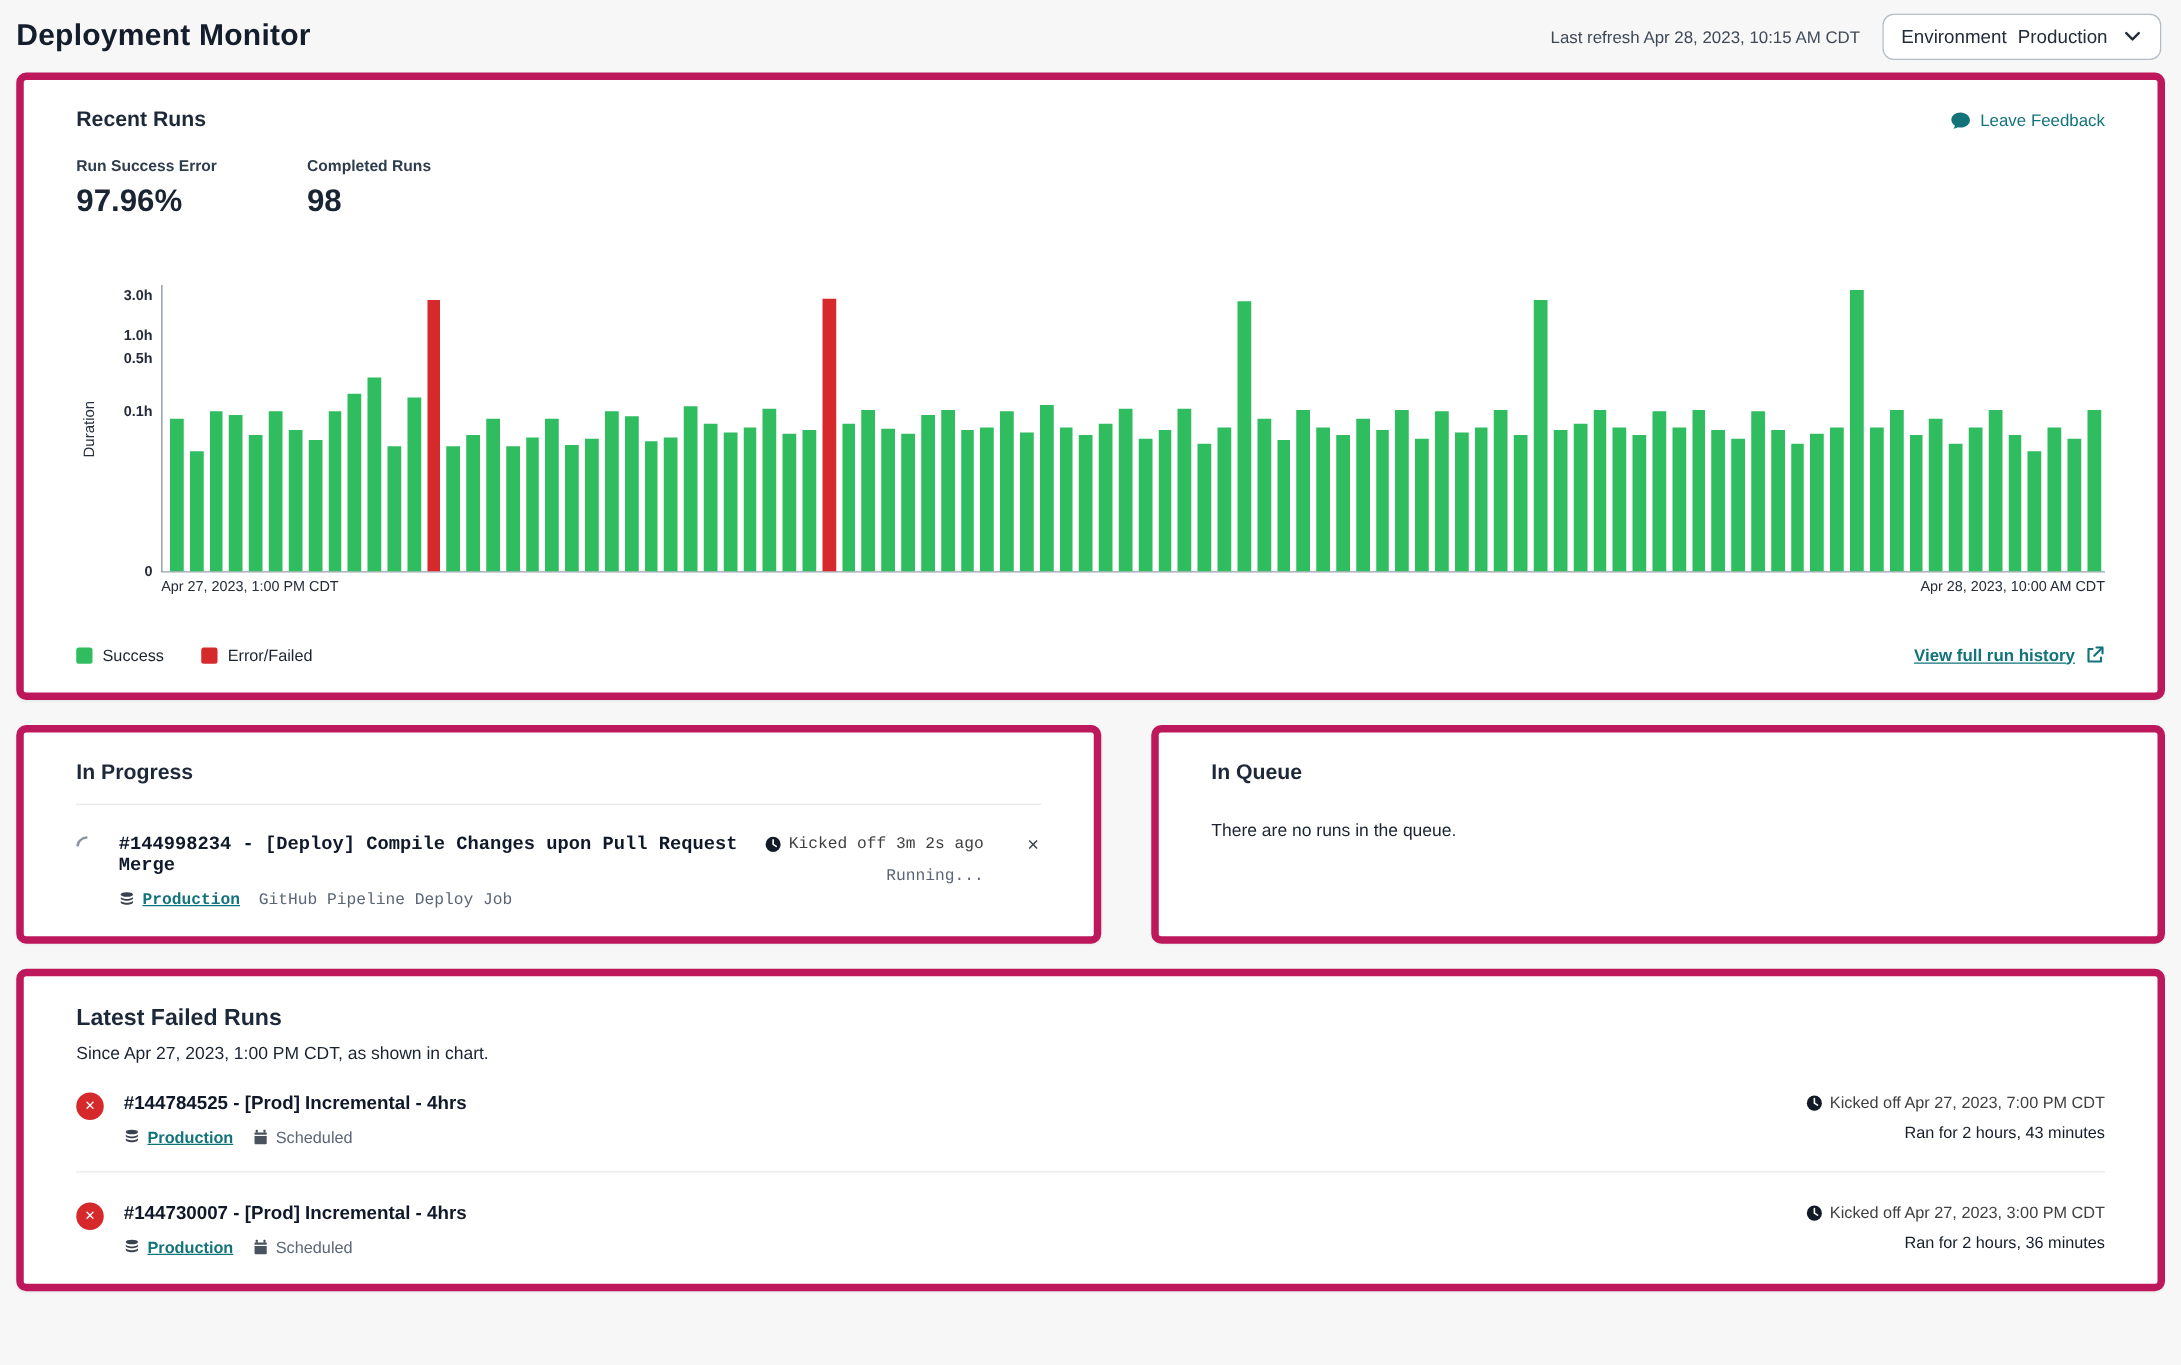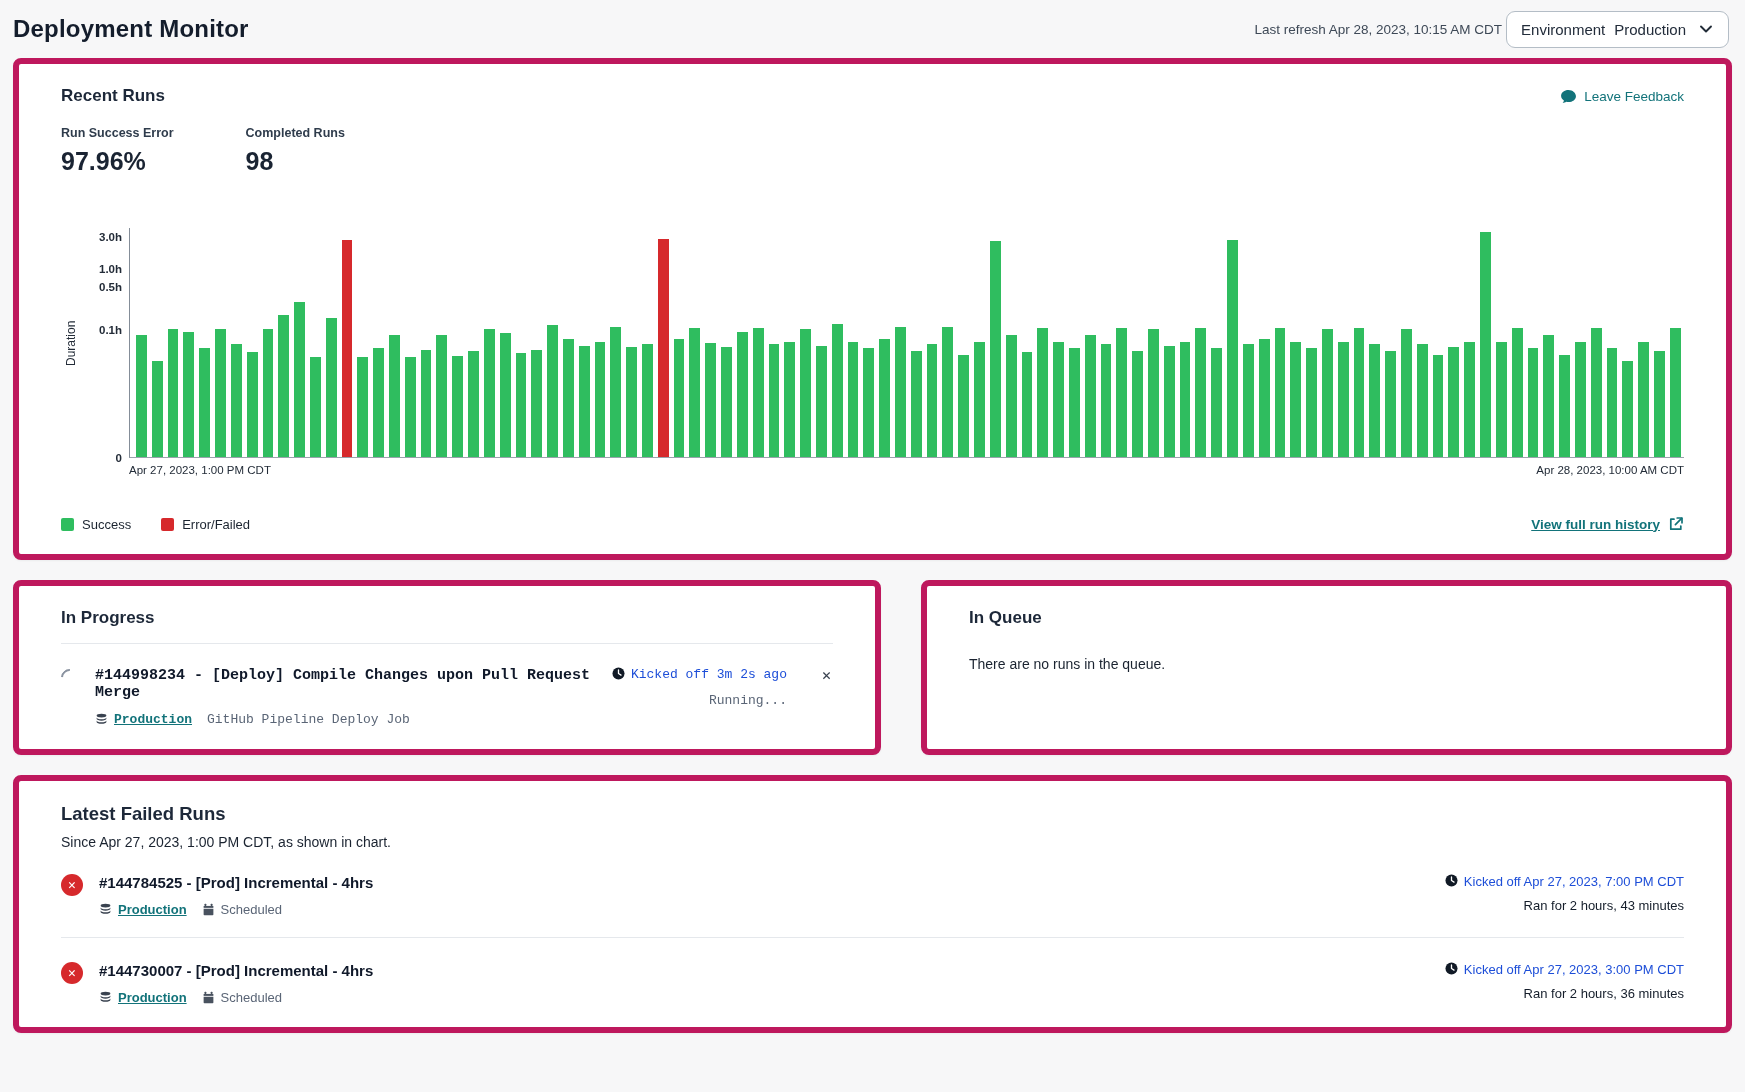--- a/index.html
+++ b/index.html
@@ -8,21 +8,21 @@
     font-family:"Liberation Sans","DejaVu Sans",sans-serif;
     background:#f7f7f8;
     color:#1a2433;
     overflow:hidden;
   }
   .page { width:1745px; height:1092px; padding:0 13px 13px 13px; }
 
   
   .topbar { display:flex; align-items:center; justify-content:space-between; padding:12px 3px 12px 0; height:58px; }
   .page-title { font-size:24px; font-weight:700; color:#141d2c; letter-spacing:.2px; }
-  .topbar-right { display:flex; align-items:center; gap:4px; }
+  .topbar-right { display:flex; align-items:center; gap:18px; }
   .last-refresh { font-size:13.5px; color:#3e4957; }
   .env-select {
     display:flex; align-items:center; gap:9px;
     background:#fff; border:1px solid #b4bdc6; border-radius:9px;
     padding:9px 14px; font-size:15px; color:#222c3a; cursor:pointer;
   }
   .env-select .chev { display:flex; margin-left:3px; }
 
   
   .card {
@@ -84,21 +84,21 @@
     transform:rotate(-42deg); flex-shrink:0;
   }
   .run-main { flex:1; }
   .run-title { font-size:15px; font-weight:700; color:#10192a; }
   .run-sub { display:flex; align-items:center; gap:15px; margin-top:11px; }
   .env-chip { display:flex; align-items:center; gap:6px; cursor:pointer; }
   .env-chip .env-name { font-size:13px; font-weight:600; color:#12737a; text-decoration:underline; }
   .sub-muted { font-size:13px; color:#5a6576; }
   .sub-plain { display:flex; align-items:center; gap:6px; font-size:13px; color:#5a6576; }
   .run-right { text-align:right; }
-  .kicked { display:flex; align-items:flex-start; justify-content:flex-end; gap:6px; font-size:13px; color:#1d4ed8; }
+  .kicked { display:flex; align-items:flex-end; justify-content:flex-end; gap:6px; font-size:13px; color:#404040; }
   .run-status { font-size:13px; color:#5a6576; margin-top:11px; }
   .run-dur { font-size:13px; color:#141d2a; margin-top:9px; }
   .close-btn { font-size:15px; color:#39424f; cursor:pointer; margin-left:16px; line-height:1; padding:2px; }
 
   
   .failed-card .card-heading { font-size:18.5px; }
   .failed-sub { margin-top:9px; font-size:14px; color:#1a2330; }
   .failed-row { display:flex; align-items:flex-start; gap:16px; margin-top:24px; }
   .fail-badge {
     width:22px; height:22px; border-radius:50%; background:#d6292c; flex-shrink:0;

